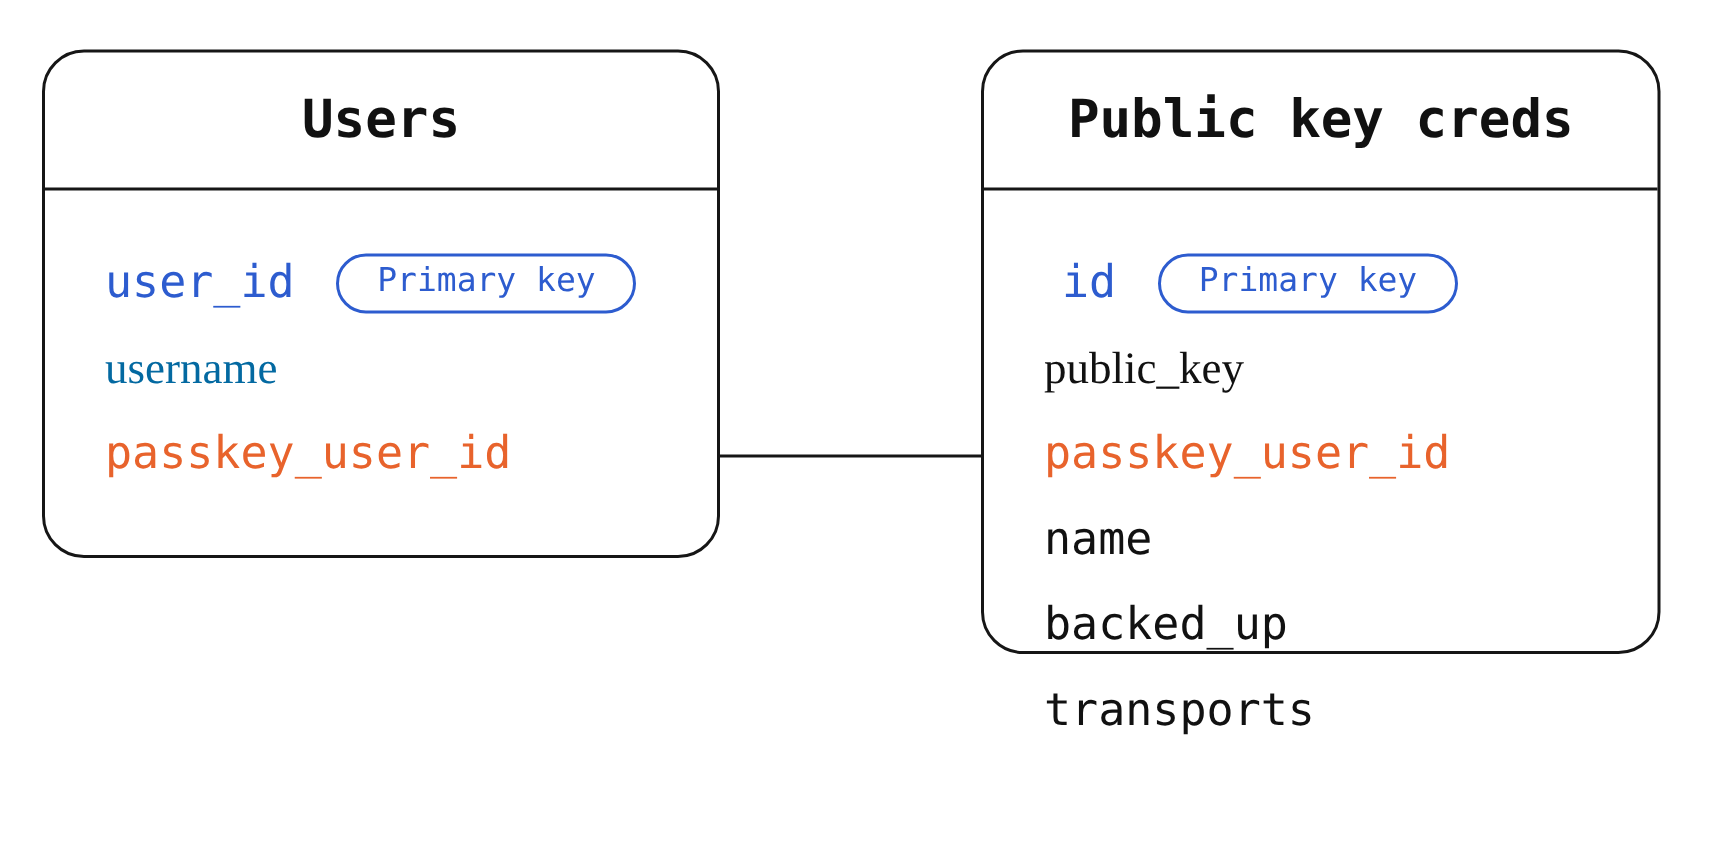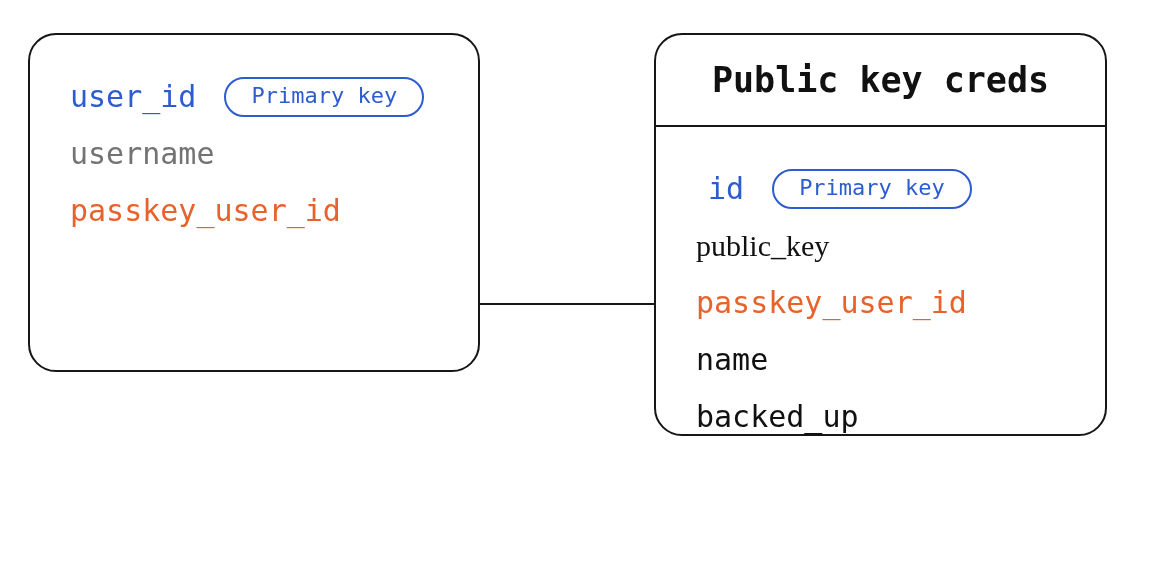--- a/index.html
+++ b/index.html
@@ -82,27 +82,30 @@
     height: 2px;
     background: var(--border, #161616);
   }
 </style>
 </head>
 <body>
 
 <div class="canvas">
 
   <section class="table-card card-users">
+    <header class="card-header">
+      <h2 class="card-title">Users</h2>
+    </header>
     <div class="card-body">
         <div class="row">
           <span class="field-name" style="color: rgb(45, 92, 207); text-align: right;">user_id</span>
           <span class="badge">Primary key</span>
         </div>
         <div class="row">
-          <span class="field-name" style="color: #737373;">username</span>
+          <span class="field-name" style="color: #0369a1; font-family: Liberation Serif, serif;">username</span>
         </div>
         <div class="row">
           <span class="field-name" style="color: rgb(232, 99, 44);">passkey_user_id</span>
         </div>
       </div>
   </section>
 
   <div class="relationship-line"></div>
 
   <section class="table-card card-creds">
@@ -119,16 +122,19 @@
         </div>
         <div class="row">
           <span class="field-name" style="color: rgb(232, 99, 44);">passkey_user_id</span>
         </div>
         <div class="row">
           <span class="field-name" style="color: rgb(17, 17, 17);">name</span>
         </div>
         <div class="row">
           <span class="field-name" style="color: rgb(17, 17, 17);">backed_up</span>
         </div>
+        <div class="row">
+          <span class="field-name" style="color: rgb(17, 17, 17);">transports</span>
+        </div>
       </div>
   </section>
 
 </div>
 
 </body></html>

